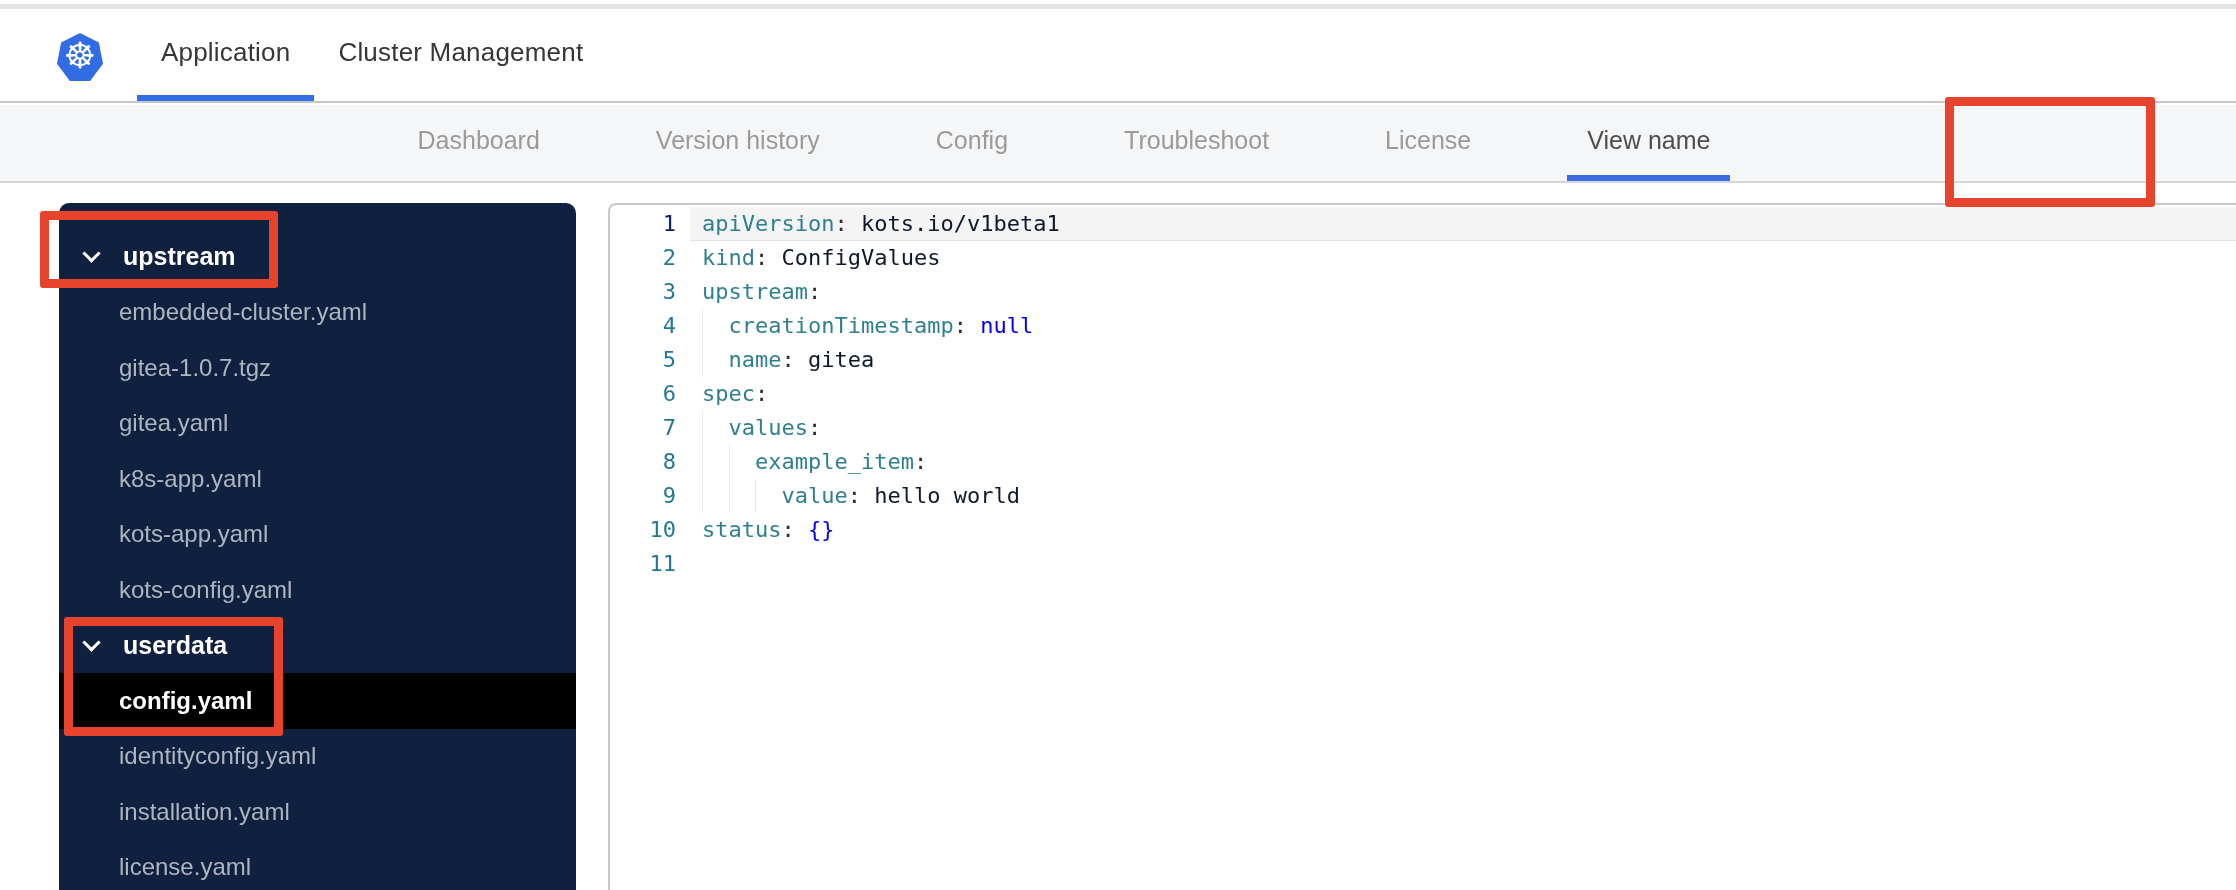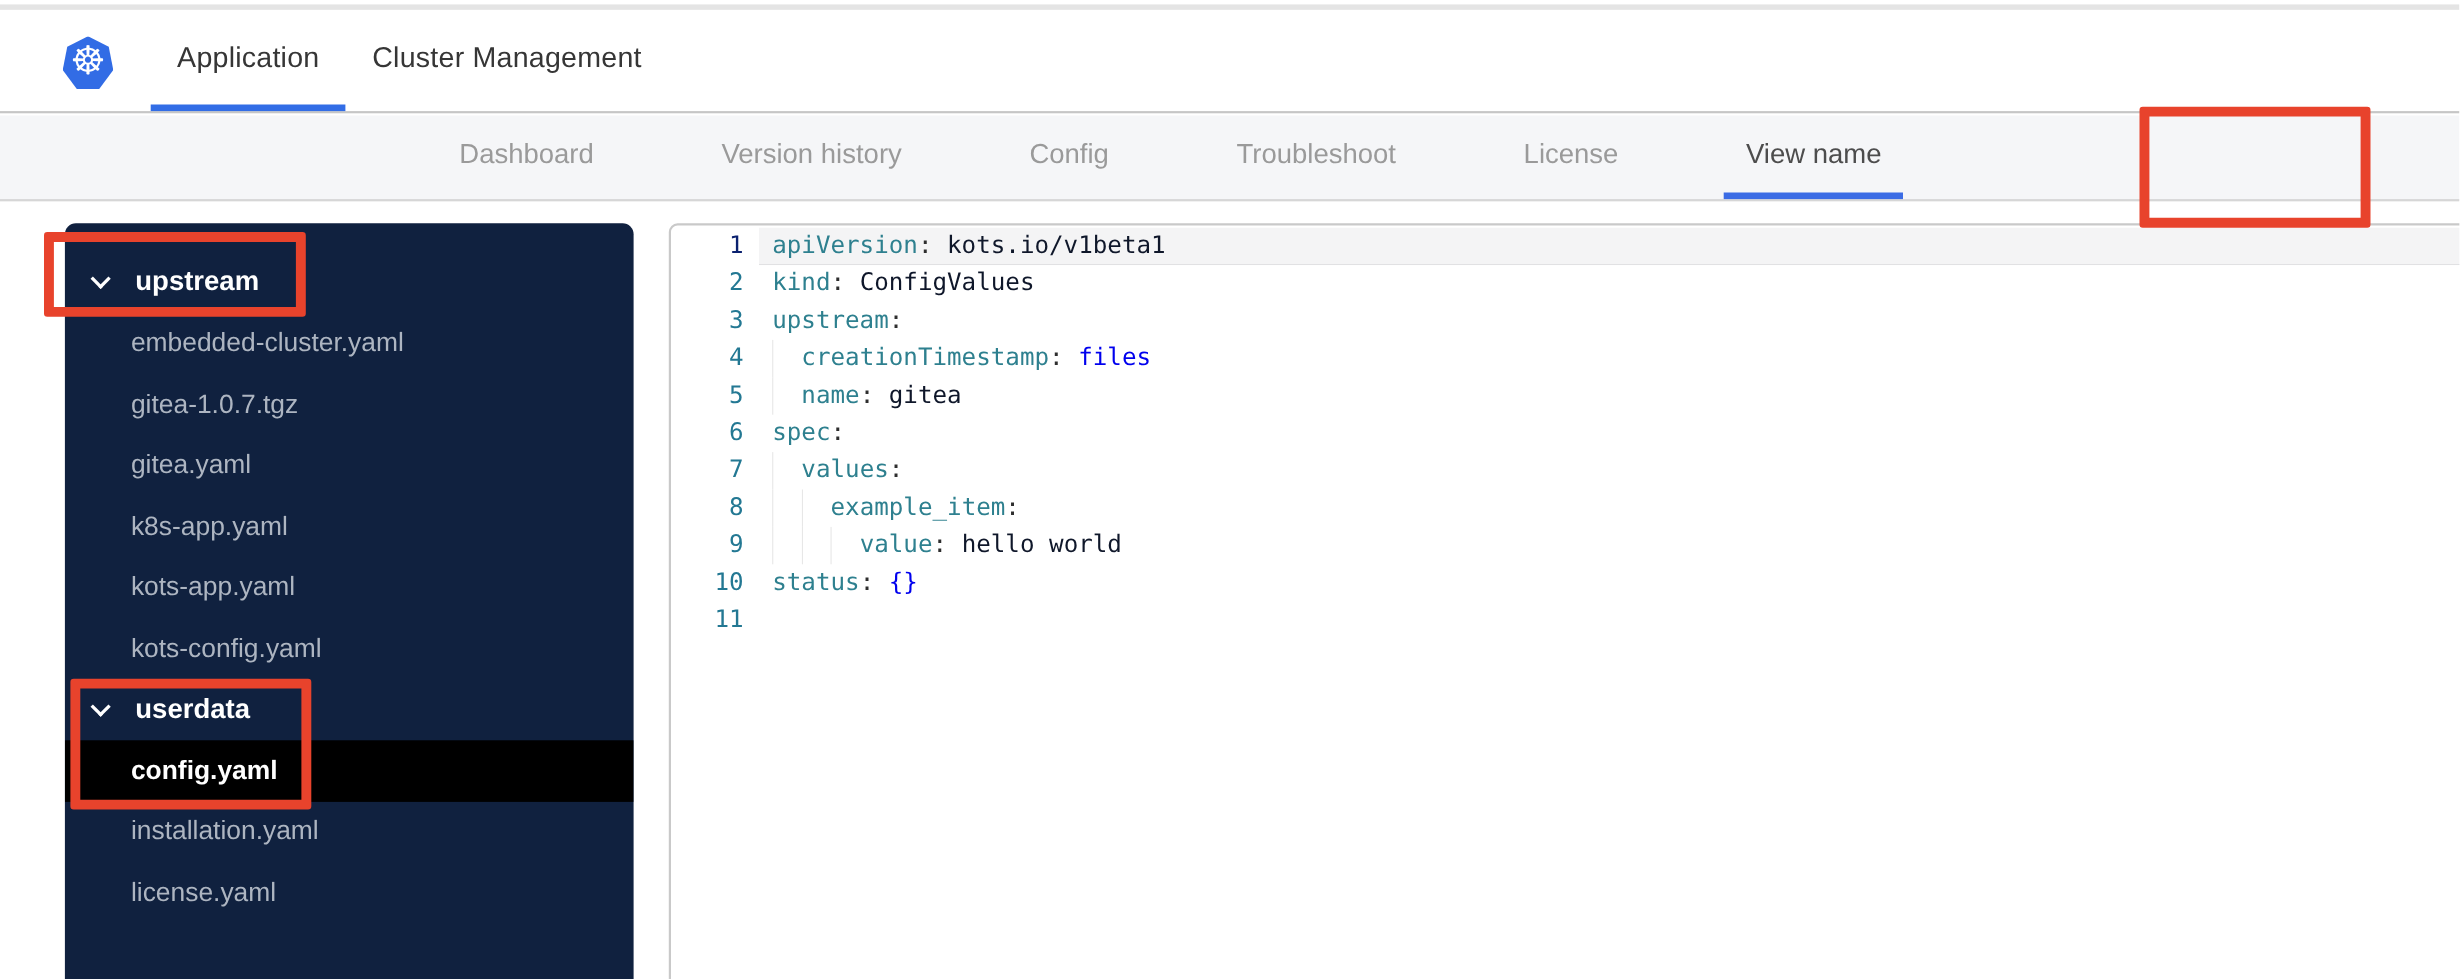--- a/index.html
+++ b/index.html
@@ -140,33 +140,36 @@
         <span class="tree-label">kots-config.yaml</span>
       </div>
       <div class="tree-row folder">
         <span class="chevron"></span>
         <span class="tree-label">userdata</span>
       </div>
       <div class="tree-row file selected">
         <span class="tree-label">config.yaml</span>
       </div>
       <div class="tree-row file">
+        <span class="tree-label">identityconfig.yaml</span>
+      </div>
+      <div class="tree-row file">
         <span class="tree-label">installation.yaml</span>
       </div>
       <div class="tree-row file">
         <span class="tree-label">license.yaml</span>
       </div>
     </aside>
 
   <div class="editor">
     <div class="code">
         <div class="code-line active"><div class="gutter">1</div><div class="line-content"><span class="tok-key">apiVersion</span><span class="tok-punct">: </span><span class="tok-str">kots.io/v1beta1</span></div></div>
         <div class="code-line"><div class="gutter">2</div><div class="line-content"><span class="tok-key">kind</span><span class="tok-punct">: </span><span class="tok-str">ConfigValues</span></div></div>
         <div class="code-line"><div class="gutter">3</div><div class="line-content"><span class="tok-key">upstream</span><span class="tok-punct">:</span></div></div>
-        <div class="code-line"><div class="gutter">4</div><div class="line-content"><span class="guide"></span><span class="tok-key">creationTimestamp</span><span class="tok-punct">: </span><span class="tok-kw">files</span></div></div>
+        <div class="code-line"><div class="gutter">4</div><div class="line-content"><span class="guide"></span><span class="tok-key">creationTimestamp</span><span class="tok-punct">: </span><span class="tok-kw">null</span></div></div>
         <div class="code-line"><div class="gutter">5</div><div class="line-content"><span class="guide"></span><span class="tok-key">name</span><span class="tok-punct">: </span><span class="tok-str">gitea</span></div></div>
         <div class="code-line"><div class="gutter">6</div><div class="line-content"><span class="tok-key">spec</span><span class="tok-punct">:</span></div></div>
         <div class="code-line"><div class="gutter">7</div><div class="line-content"><span class="guide"></span><span class="tok-key">values</span><span class="tok-punct">:</span></div></div>
         <div class="code-line"><div class="gutter">8</div><div class="line-content"><span class="guide"></span><span class="guide"></span><span class="tok-key">example_item</span><span class="tok-punct">:</span></div></div>
         <div class="code-line"><div class="gutter">9</div><div class="line-content"><span class="guide"></span><span class="guide"></span><span class="guide"></span><span class="tok-key">value</span><span class="tok-punct">: </span><span class="tok-str">hello world</span></div></div>
         <div class="code-line"><div class="gutter">10</div><div class="line-content"><span class="tok-key">status</span><span class="tok-punct">: </span><span class="tok-kw">{}</span></div></div>
         <div class="code-line"><div class="gutter">11</div><div class="line-content"></div></div>
       </div>
   </div>
 

